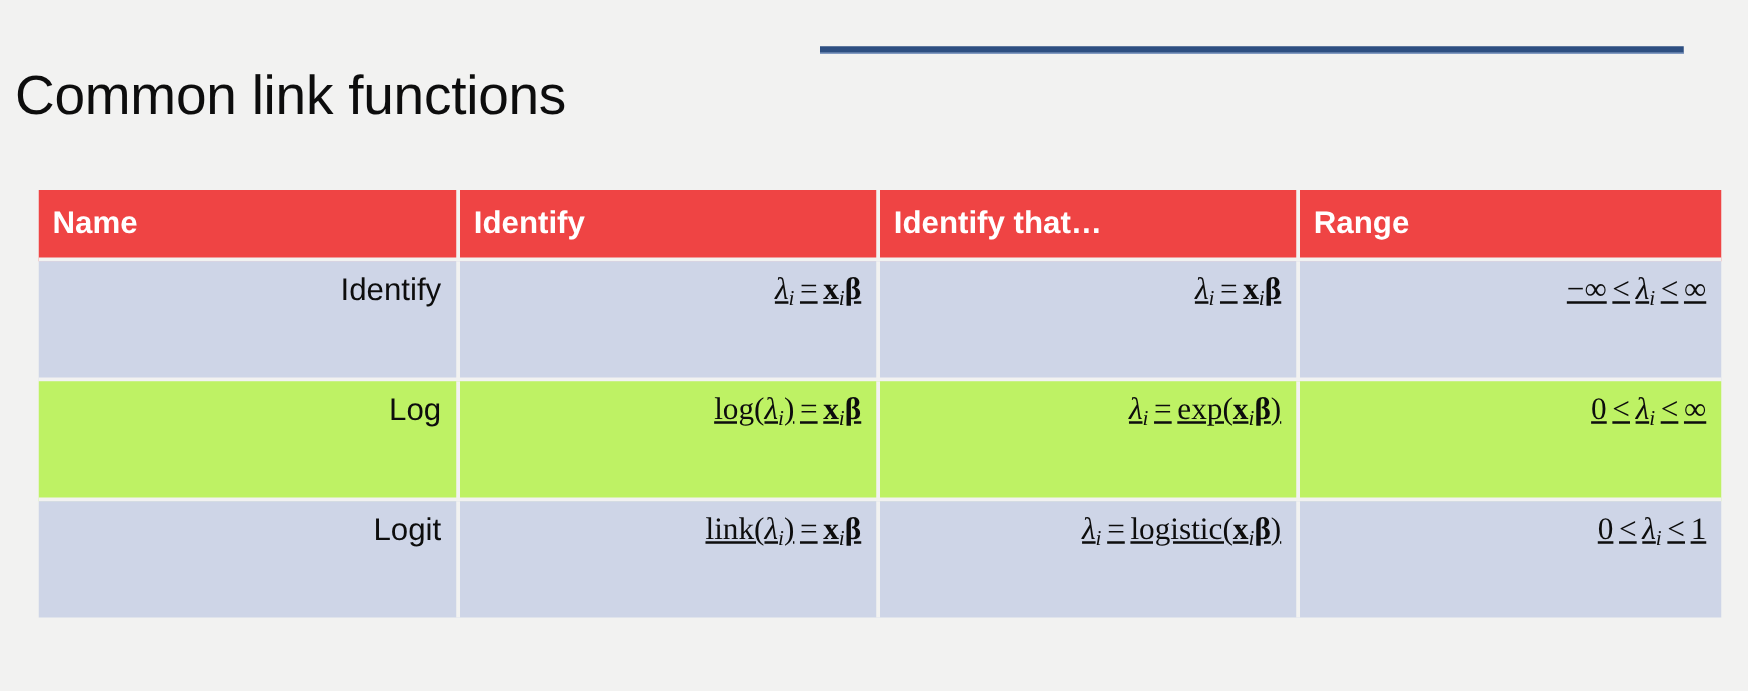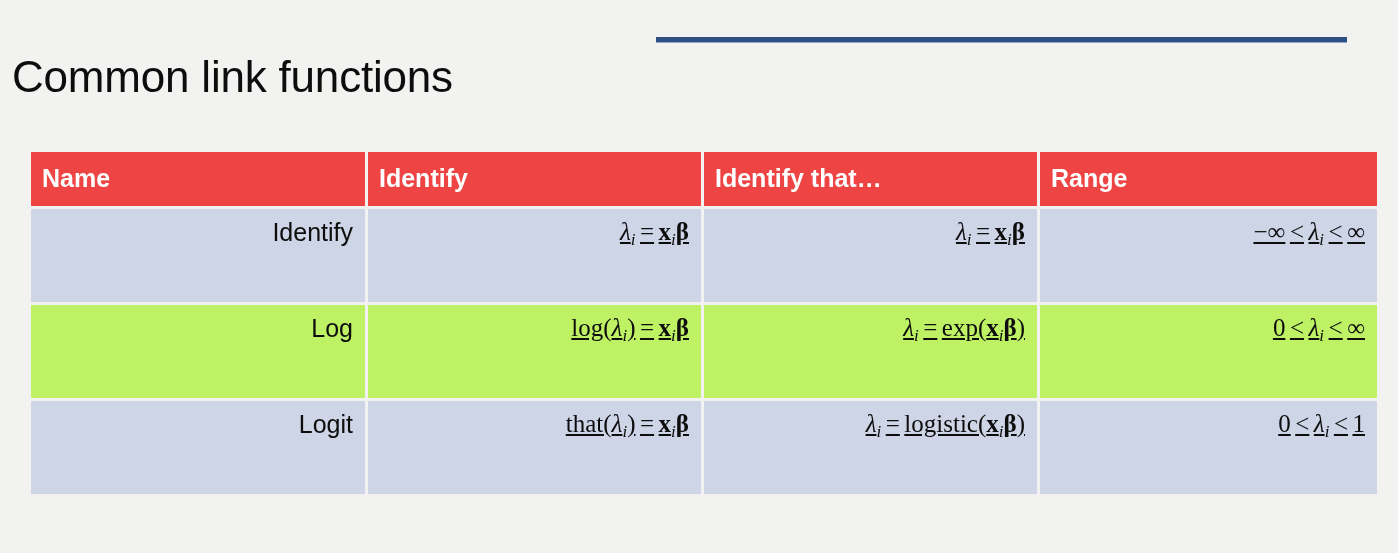--- a/index.html
+++ b/index.html
@@ -147,21 +147,21 @@
       <td class="cell-math">
         <span class="mi">λ</span><span class="sub">i</span><span class="op">=</span><span class="mrm">exp(</span><span class="mbf">x</span><span class="sub">i</span><span class="mbf">β</span><span class="mrm">)</span>
       </td>
       <td class="cell-math">
         <span class="mrm">0</span><span class="op">&lt;</span><span class="mi">λ</span><span class="sub">i</span><span class="op">&lt;</span><span class="mrm">∞</span>
       </td>
     </tr>
     <tr class="row-a">
       <td class="cell-name">Logit</td>
       <td class="cell-math">
-        <span class="mrm">that(</span><span class="mi">λ</span><span class="sub">i</span><span class="mrm">)</span><span class="op">=</span><span class="mbf">x</span><span class="sub">i</span><span class="mbf">β</span>
+        <span class="mrm">link(</span><span class="mi">λ</span><span class="sub">i</span><span class="mrm">)</span><span class="op">=</span><span class="mbf">x</span><span class="sub">i</span><span class="mbf">β</span>
       </td>
       <td class="cell-math">
         <span class="mi">λ</span><span class="sub">i</span><span class="op">=</span><span class="mrm">logistic(</span><span class="mbf">x</span><span class="sub">i</span><span class="mbf">β</span><span class="mrm">)</span>
       </td>
       <td class="cell-math">
         <span class="mrm">0</span><span class="op">&lt;</span><span class="mi">λ</span><span class="sub">i</span><span class="op">&lt;</span><span class="mrm">1</span>
       </td>
     </tr>
   </tbody>
 </table>

